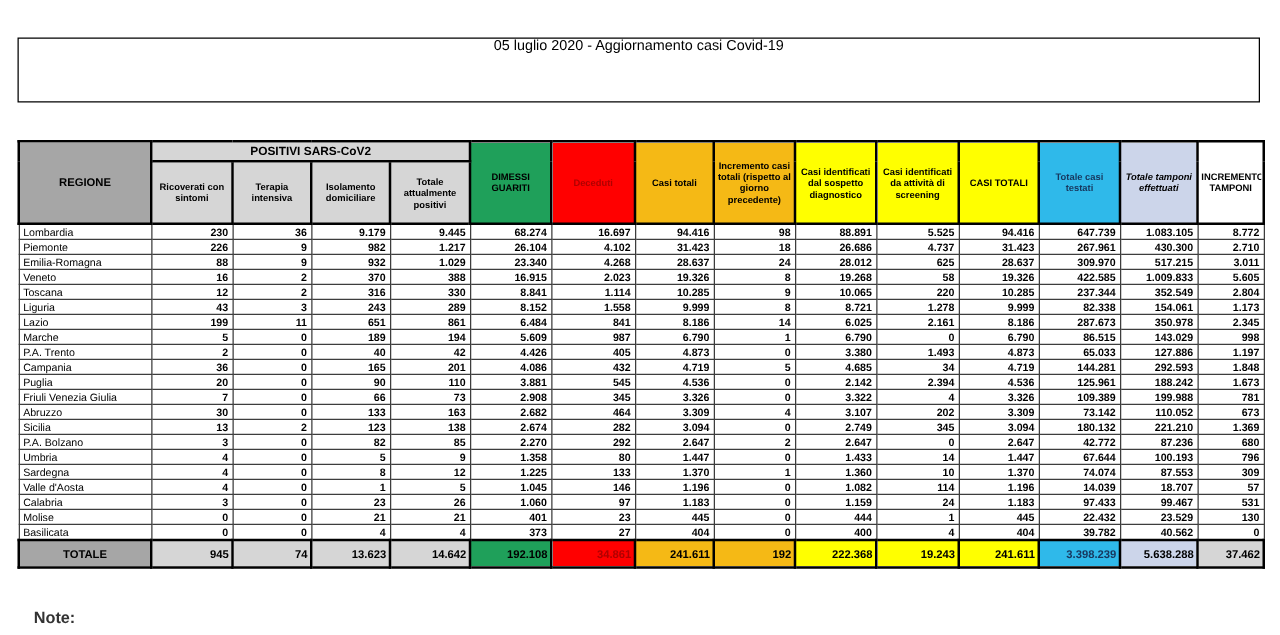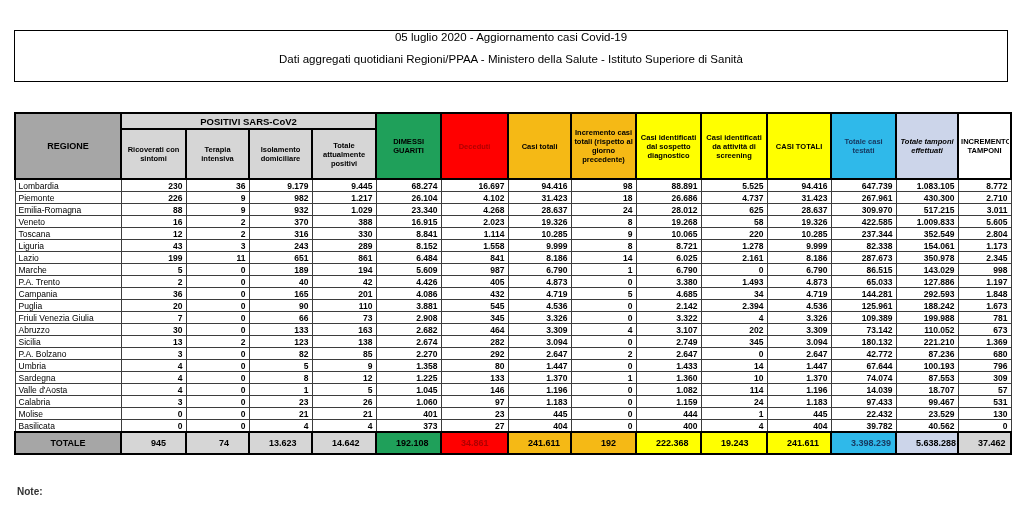--- a/index.html
+++ b/index.html
@@ -21,40 +21,39 @@
   .h-orange{background:var(--orange);}
   .h-yellow{background:var(--yellow);}
   .h-blue{background:var(--blue);color:var(--blue_text);}
   .h-lav{background:var(--lavender);font-style:italic;}
   .h-white{background:#ffffff;border-radius:22px;}
 
   tbody td{border:1px solid #3d3d3d;font-size:8.5px;height:11px;padding:0 3px;background:#fff;vertical-align:middle;}
   tbody td.region{text-align:left;}
   tbody td.num{text-align:right;font-weight:bold;}
 
-  tfoot td{border:2px solid #000;font-weight:bold;font-size:9px;height:20px;padding:0 19px;text-align:right;vertical-align:middle;}
+  tfoot td{border:2px solid #000;font-weight:bold;font-size:9px;height:20px;padding:0 2px;text-align:right;vertical-align:middle;}
   tfoot td.label{text-align:center;background:var(--gray_dark);}
   .t-gray{background:var(--gray_light);margin-left:36px;}
   .t-green{background:var(--green);}
   .t-red{background:var(--red);color:var(--red_text);}
   .t-orange{background:var(--orange);}
   .t-yellow{background:var(--yellow);}
   .t-blue{background:var(--blue);color:var(--blue_text);}
   .t-lav{background:var(--lavender);}
 
-  .note{position:absolute;left:17px;top:486px;font-size:10px;font-weight:bold;color:#333;}
+  .note{position:absolute;left:27px;top:486px;font-size:13px;font-weight:bold;color:#333;}
 </style>
 </head>
 <body>
 
 <div class="page">
 
   <div class="title-box">
     <div>05 luglio 2020 - Aggiornamento casi Covid-19</div>
-    <div>Dati aggregati quotidiani Regioni/PPAA - Ministero della Salute - Istituto Superiore di Sanità</div>
   </div>
 
   <table class="covid">
     <colgroup>
       <col style="width:106px">
         <col style="width:65px">
         <col style="width:63px">
         <col style="width:63px">
       <col style="width:64px">
         <col style="width:65px">

